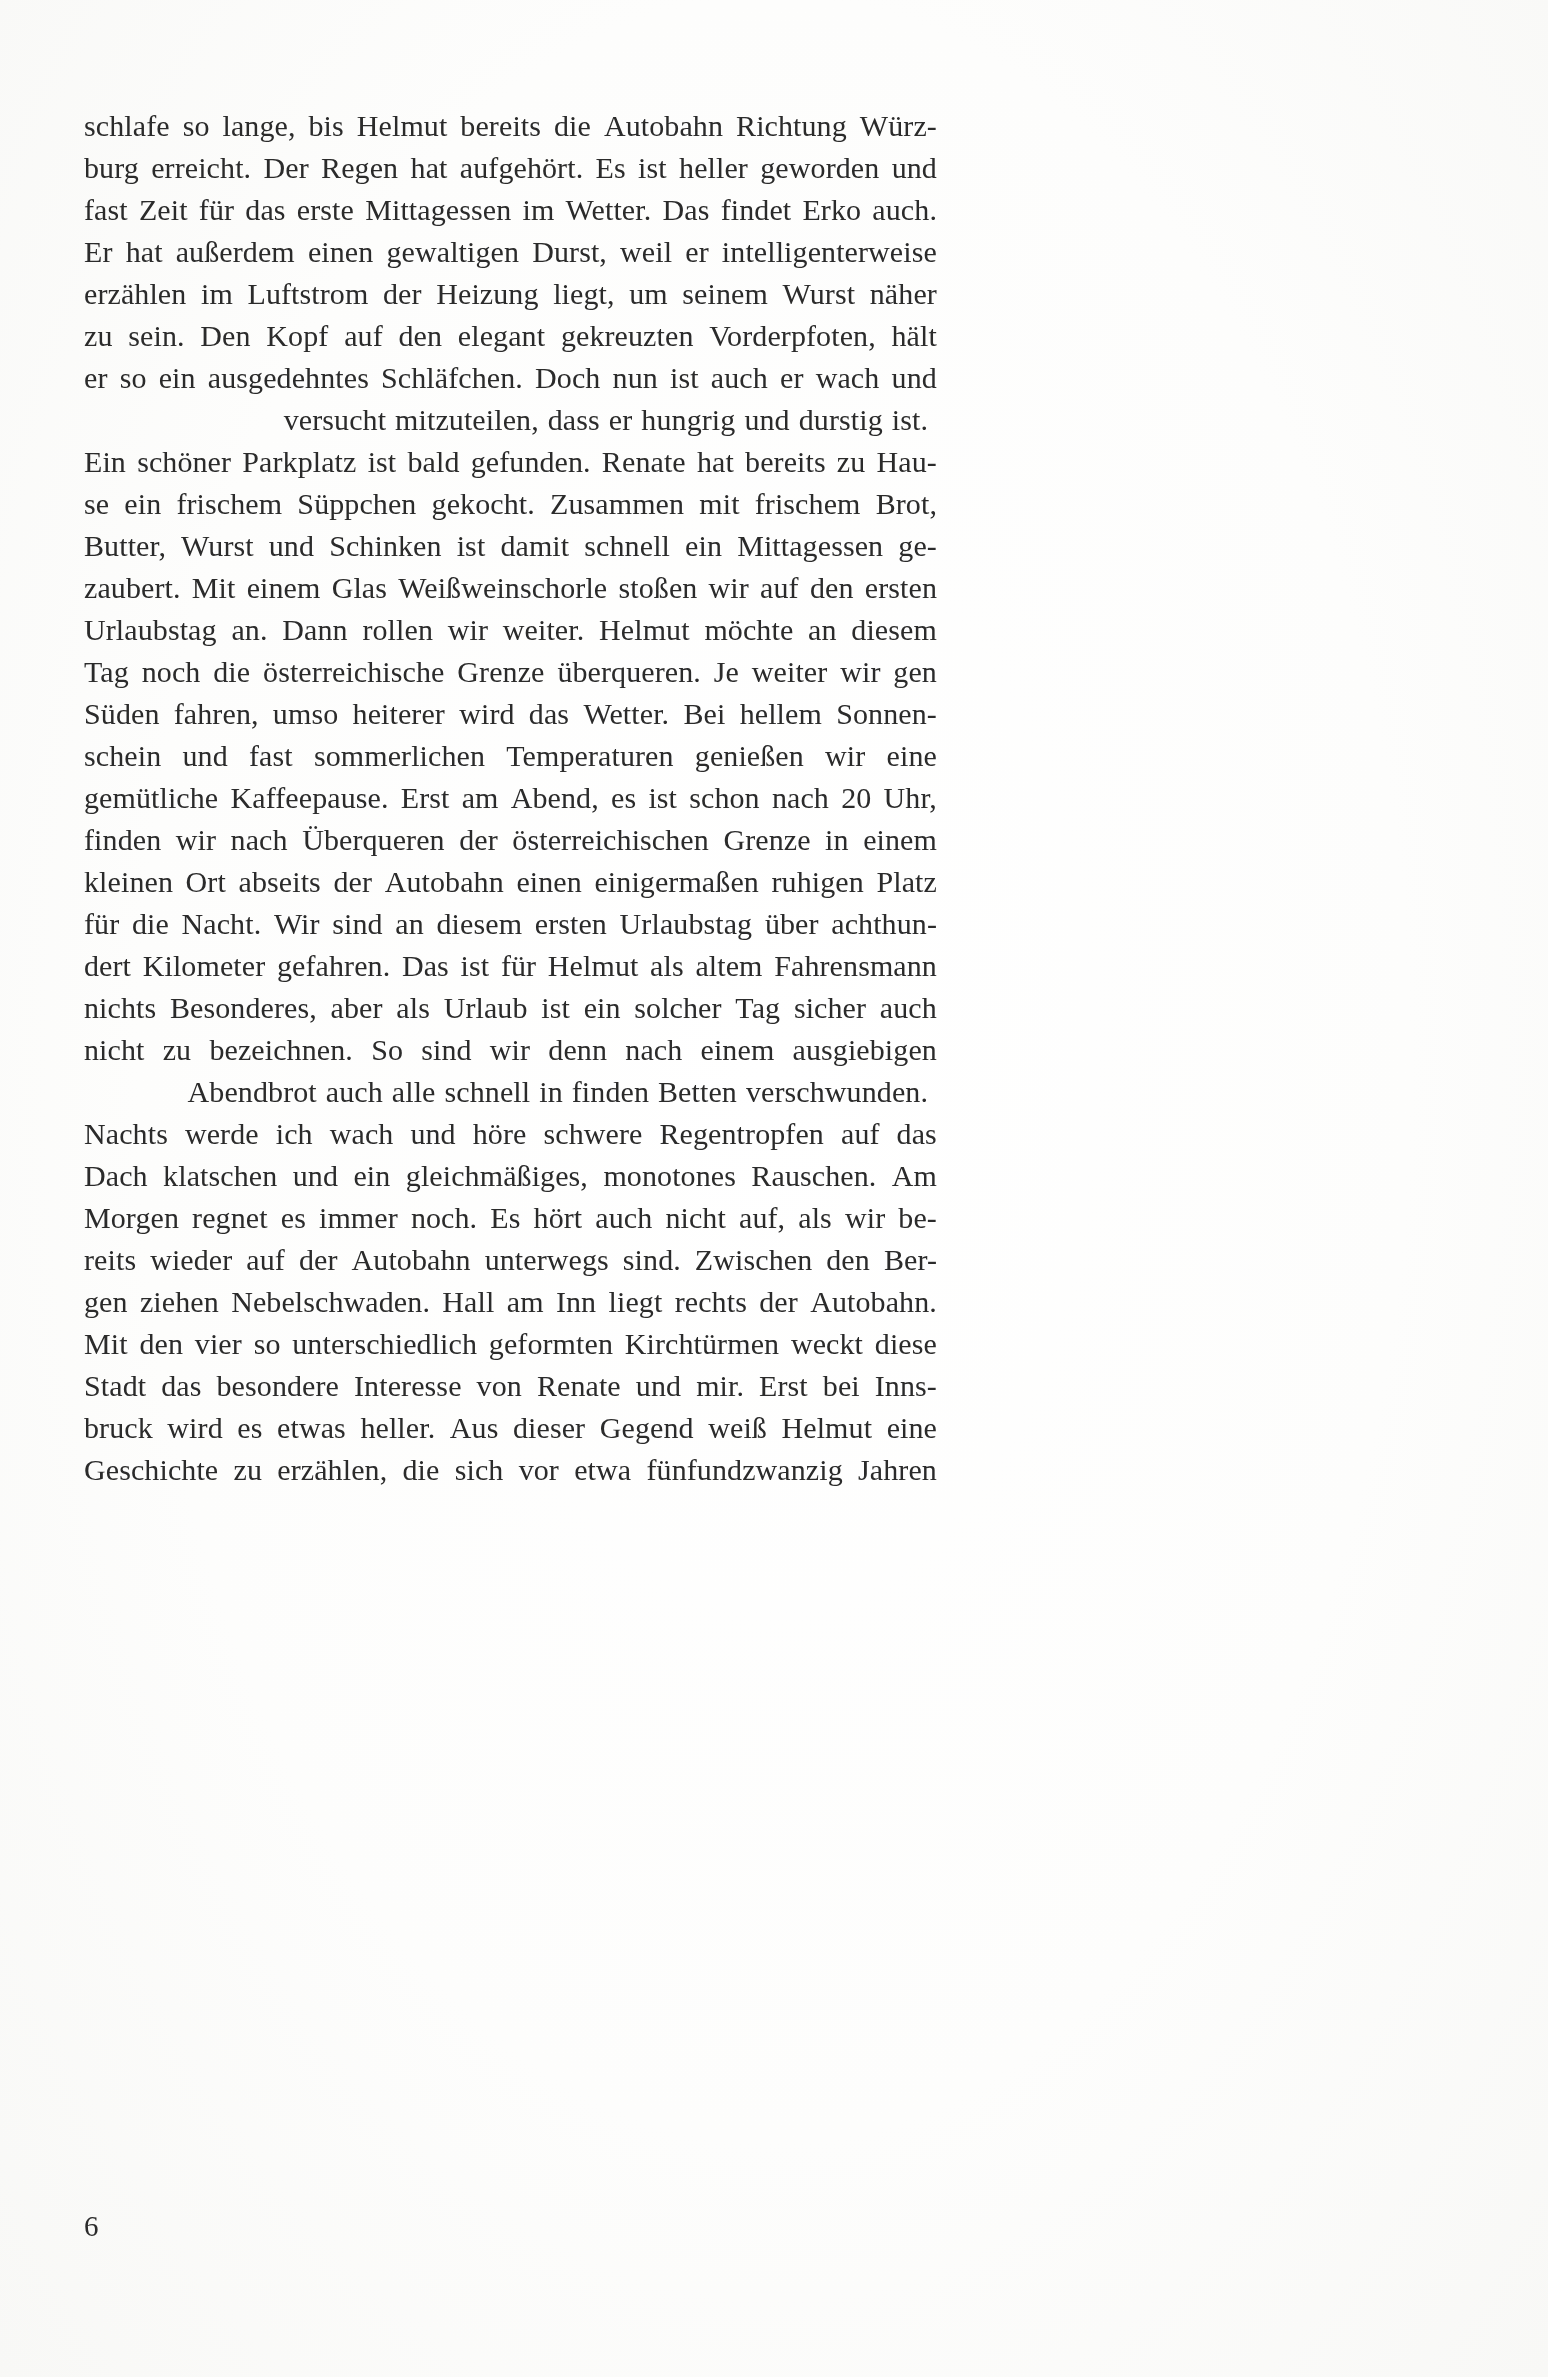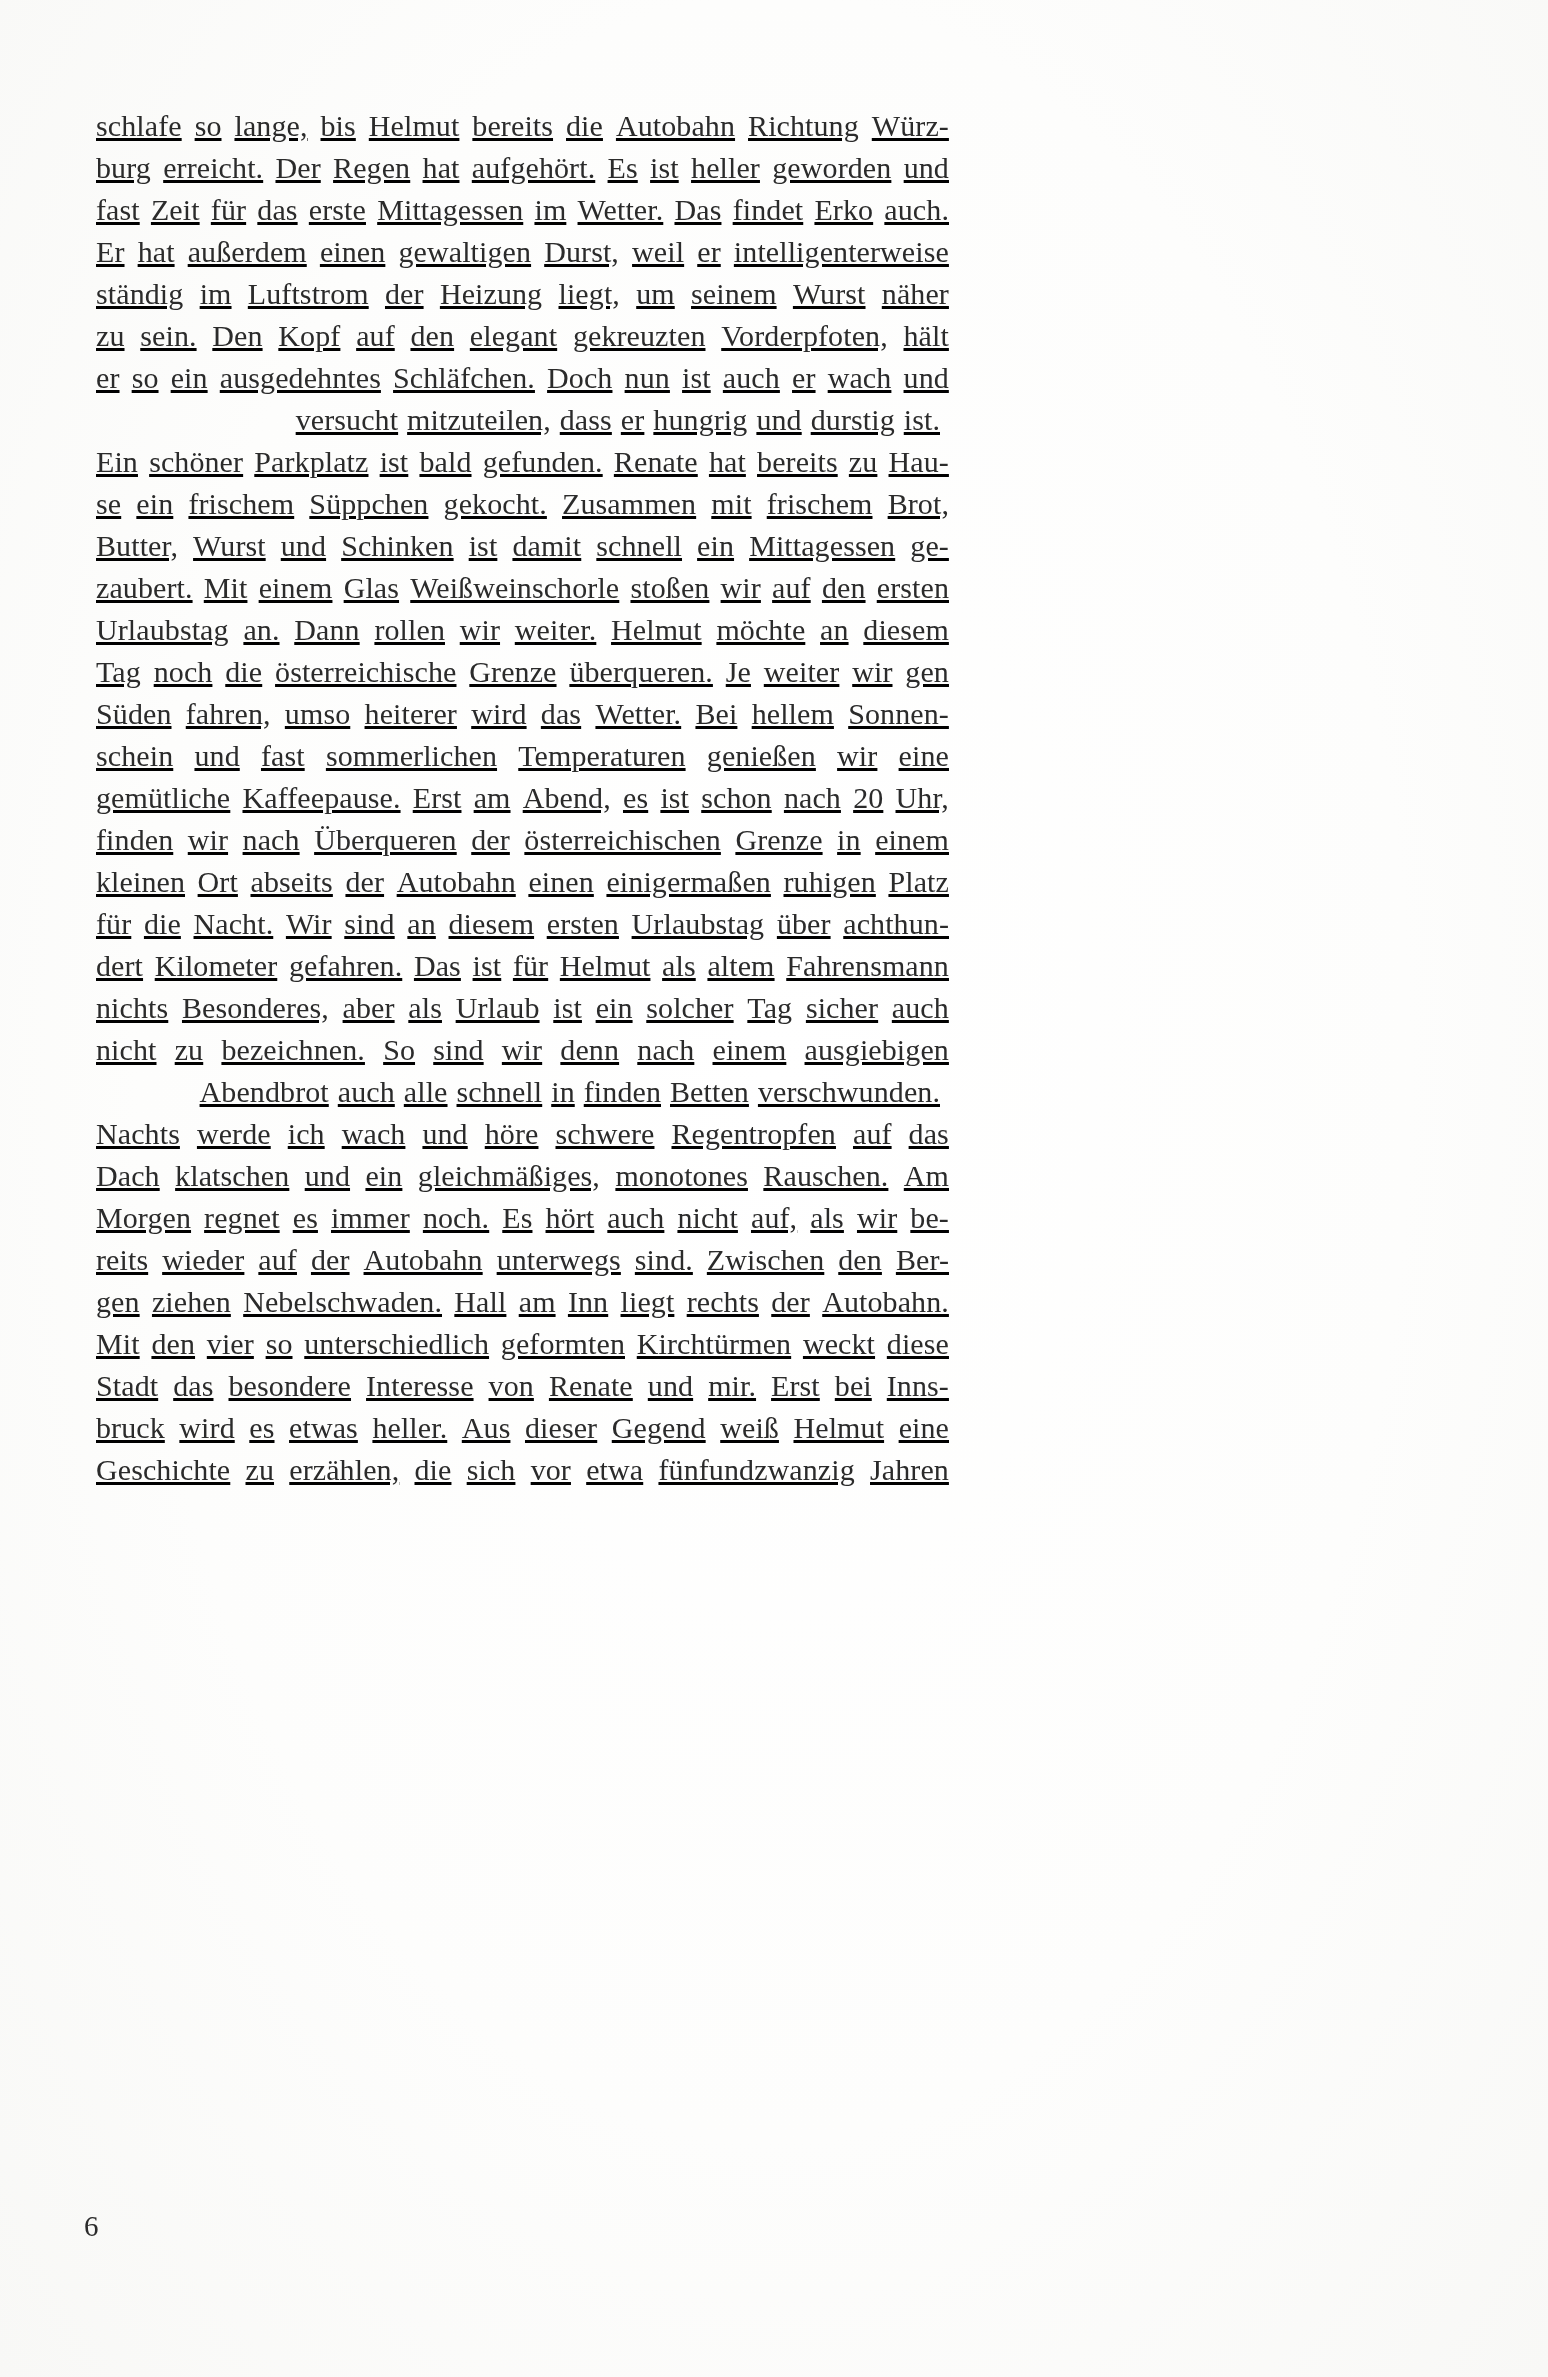--- a/index.html
+++ b/index.html
@@ -26,24 +26,23 @@
   .page-inner {
     position: absolute;
     left: 0;
     top: 0;
     width: 1548px;
     height: 2377px;
   }
 
   .text-block {
     position: absolute;
-    left: 96px;
+    left: 84px;
     top: 105px;
     width: 853px;
-    text-decoration: underline;
   }
 
   .line {
     display: flex;
     justify-content: space-between;
     font-size: 30px;
     line-height: 42px;
     color: #2b2b2b;
     white-space: nowrap;
     letter-spacing: 0.1px;
@@ -123,21 +122,21 @@
           <span class="w">hat</span>
           <span class="w">außerdem</span>
           <span class="w">einen</span>
           <span class="w">gewaltigen</span>
           <span class="w">Durst,</span>
           <span class="w">weil</span>
           <span class="w">er</span>
           <span class="w">intelligenterweise</span>
         </div>
         <div class="line">
-          <span class="w">ständig</span>
+          <span class="w">erzählen</span>
           <span class="w">im</span>
           <span class="w">Luftstrom</span>
           <span class="w">der</span>
           <span class="w">Heizung</span>
           <span class="w">liegt,</span>
           <span class="w">um</span>
           <span class="w">seinem</span>
           <span class="w">Wurst</span>
           <span class="w">näher</span>
         </div>

